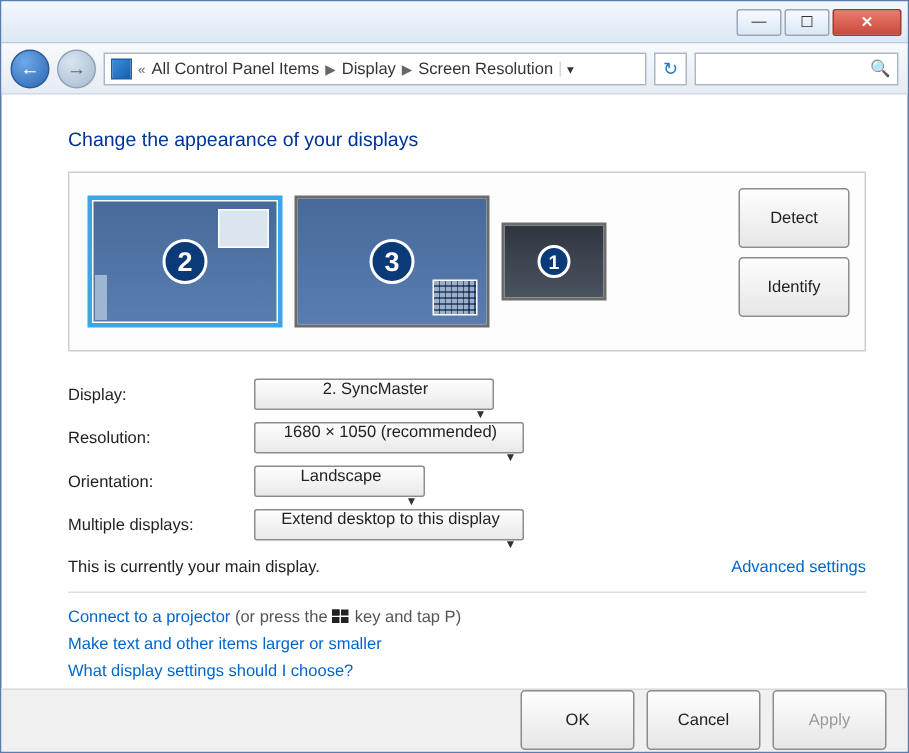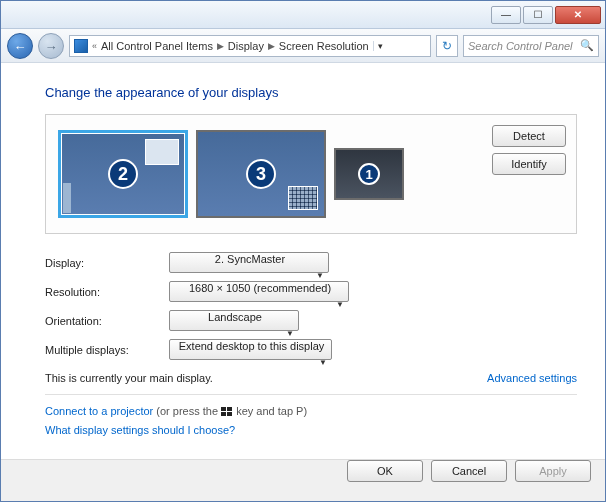--- a/index.html
+++ b/index.html
@@ -109,21 +109,21 @@
     background: #0a3a78;
     border: 2px solid #fff;
     color:#fff; font-size:18px; font-weight:bold;
     display:flex; align-items:center; justify-content:center;
   }
   .mon2 { width: 130px; height: 88px; }
   .mon3 { width: 130px; height: 88px; }
   .mon1 { width: 70px; height: 52px; background: linear-gradient(to bottom,#2f3640,#4a5360); }
   .mon-right-btns { position:absolute; right:10px; top:10px; display:flex; flex-direction:column; gap:6px; }
   .winbtn {
-    min-width: 74px; height: 22px;
+    min-width: 74px; height: 40px;
     font-size: 11px; color:#222;
     border: 1px solid #8c8c8c; border-radius: 3px;
     background: linear-gradient(to bottom,#fefefe,#e6e6e6);
     display:flex; align-items:center; justify-content:center;
     padding: 0 10px;
   }
   .winbtn.disabled { color:#9b9b9b; }
   .formrow {
     display:flex; align-items:center;
     margin: 0 0 8px 16px;
@@ -136,22 +136,22 @@
     background: linear-gradient(to bottom,#fefefe,#e9e9e9);
     display:flex; align-items:center;
     padding: 0 4px 0 6px;
     font-size: 11px; color:#222;
     gap:6px;
     flex-direction:column;
   }
   .select .caret { font-size:8px; color:#333; margin-left:auto; }
   .sel-display { width: 160px; }
   .sel-res { width: 180px; text-align: center; }
-  .sel-orient { width: 130px; }
-  .sel-mult { width: 163px; }
+  .sel-orient { width: 114px; }
+  .sel-mult { width: 180px; }
   .statusline {
     display:flex; justify-content:space-between;
     margin: 12px 0 0 16px;
     font-size: 11px; color:#222;
   }
   .statusline a { color:#0066cc; text-decoration:none;text-align:right; }
   .sep { border:0; border-top:1px solid #e0e0e0; margin: 10px 0 10px 16px; }
   .linkline { margin: 6px 0 0 16px; font-size: 11px; color:#555; }
   .linkline a { color:#0066cc; text-decoration:none; }
   .winlogo { display:inline-block; width:12px; height:11px; vertical-align:middle; position:relative; }
@@ -201,21 +201,20 @@
       <span class="chev">«</span>
       <span>All Control Panel Items</span>
       <span class="chev">▶</span>
       <span>Display</span>
       <span class="chev">▶</span>
       <span>Screen Resolution</span>
       <span class="addr-drop">▾</span>
     </div>
     <div class="refresh">↻</div>
     <div class="searchbox">
-      <span>Search Control Panel</span>
       <span class="ico">🔍</span>
     </div>
   </div>
 
   <div class="content">
     <h1 class="pageheading">Change the appearance of your displays</h1>
 
     <div class="monitorbox">
       <div class="monitor mon2 selected">
         <div class="num">2</div>
@@ -263,20 +262,23 @@
 
     <div class="statusline">
       <span>This is currently your main display.</span>
       <a href="#">Advanced settings</a>
     </div>
 
     <hr class="sep">
 
     <div class="linkline">
       <a href="#">Connect to a projector</a><span> (or press the </span><span class="winlogo"></span><span> key and tap P)</span>
+    </div>
+    <div class="linkline">
+      <a href="#">Make text and other items larger or smaller</a>
     </div>
     <div class="linkline">
       <a href="#">What display settings should I choose?</a>
     </div>
   </div>
 
   <div class="footer">
     <div class="winbtn" style="min-width:76px">OK</div>
     <div class="winbtn" style="min-width:76px">Cancel</div>
     <div class="winbtn disabled" style="min-width:76px">Apply</div>

